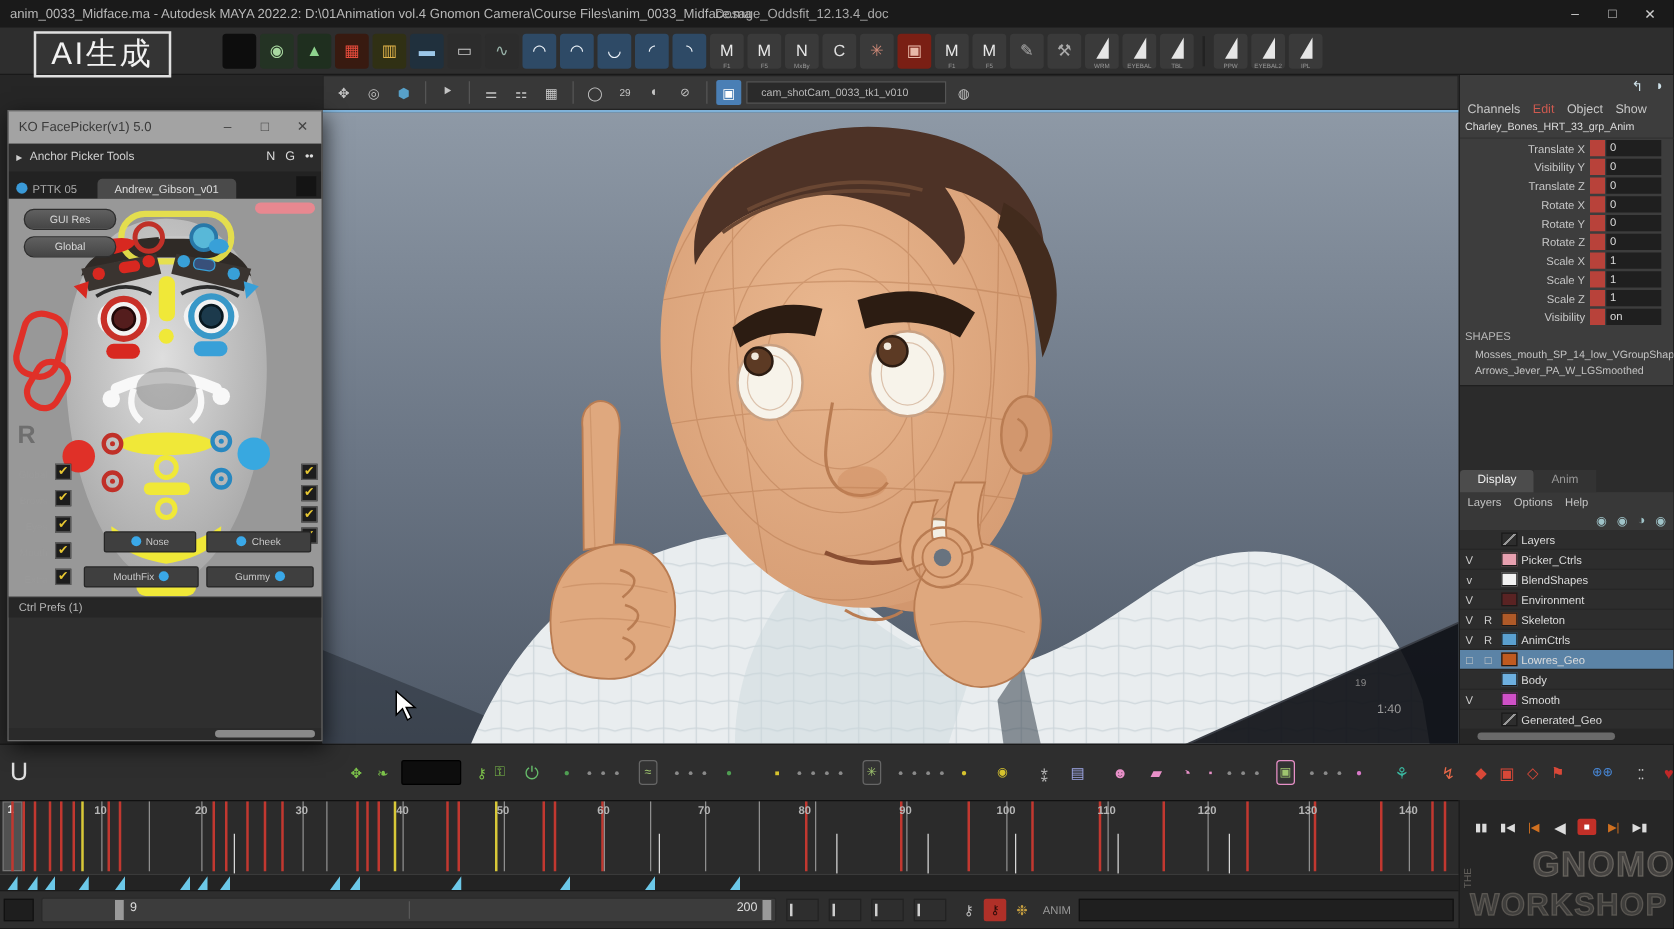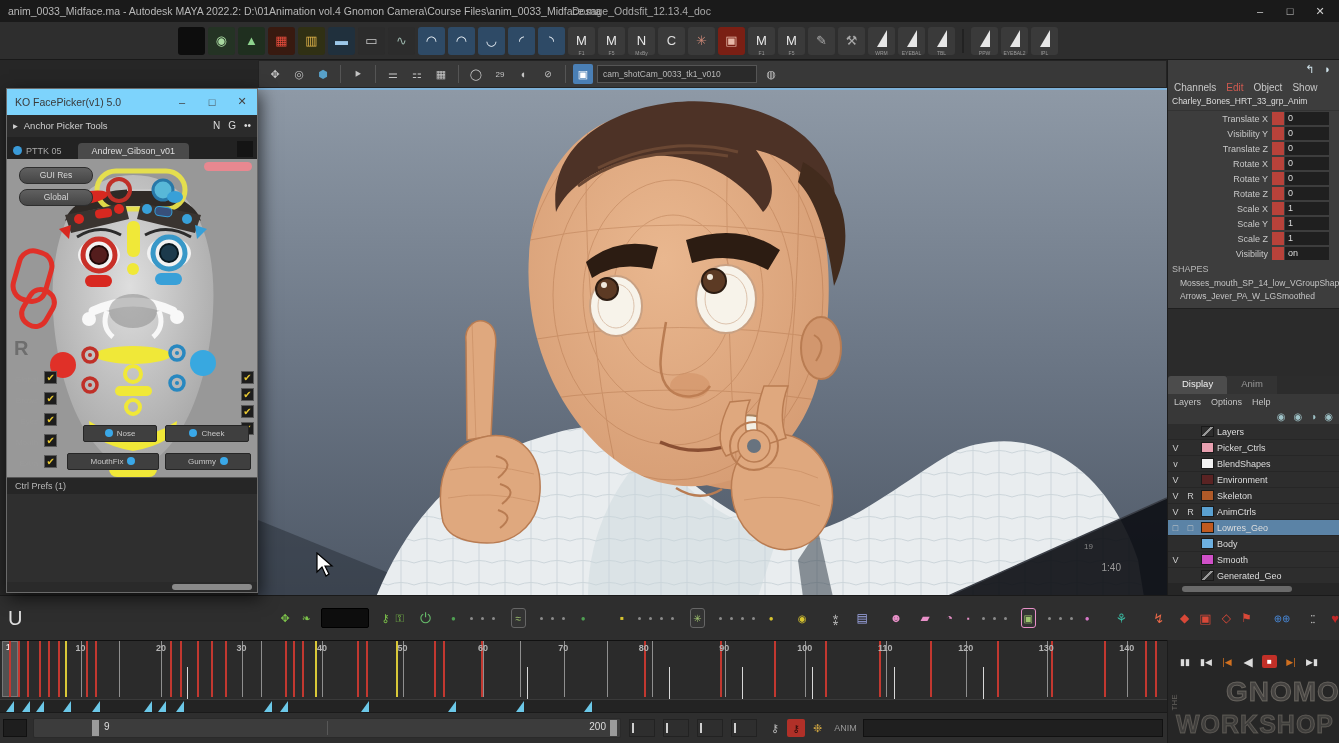--- a/index.html
+++ b/index.html
@@ -27,35 +27,35 @@
             background:rgba(70,70,70,.25);color:#f2f2f2;font-size:25px;padding:0 12px;line-height:33px;letter-spacing:2px;}
 
   
   .vp-bar{position:absolute;left:258px;top:60px;width:909px;height:28px;background:#383838;
           border:1px solid #232323;display:flex;align-items:center;padding-left:6px;gap:4px;}
   .vp-ico{min-width:20px;height:20px;display:flex;align-items:center;justify-content:center;
           color:#c4c4c4;font-size:11px;border-radius:2px;}
   .vp-ico.blue{color:#fff;background:#4a7fb5;}
   .vp-sep{width:1px;height:18px;background:#555;margin:0 3px;}
   .vp-field{width:160px;height:18px;background:#2a2a2a;border:1px solid #555;color:#b8b8b8;
-            font-size:8.5px;display:flex;align-items:center;padding:0 5px;white-space:nowrap;overflow:hidden;}
+            font-size:8.5px;display:flex;align-items:center;padding:0 11px;white-space:nowrap;overflow:hidden;}
 
   
   .viewport{position:absolute;left:258px;top:88px;width:909px;height:507px;overflow:hidden;
             border-top:2px solid #7fb2d9;background:#68737f;}
   .watermark{position:absolute;left:50%;top:265px;transform:translateX(-50%);white-space:nowrap;z-index:30;
              color:rgba(38,100,210,.75);font-size:27px;font-weight:bold;letter-spacing:13px;}
   .gate-top{position:absolute;right:74px;bottom:44px;color:#888;font-size:8px;z-index:25;}
   .gate-bot{position:absolute;right:46px;bottom:22px;color:#9a9a9a;font-size:10px;z-index:25;}
   .cursor{position:absolute;left:58px;top:462px;z-index:40;}
 
   
   .fw{position:absolute;left:6px;top:88px;width:252px;height:505px;background:#3a3a3a;z-index:50;
       border:1px solid #6a6a6a;box-shadow:3px 5px 16px rgba(0,0,0,.65);display:flex;flex-direction:column;}
-  .fw-title{height:26px;background:#7dd3fc;color:#3a3a3a;font-size:10.5px;display:flex;align-items:center;padding-left:8px;}
+  .fw-title{height:26px;background:#a3a3a3;color:#3a3a3a;font-size:10.5px;display:flex;align-items:center;padding-left:8px;}
   .fw-tbtns{margin-left:auto;display:flex;height:100%;}
   .fw-tbtn{width:30px;height:100%;display:flex;align-items:center;justify-content:center;color:#444;font-size:11px;}
   .fw-menu{height:22px;background:#2b2b2b;color:#cfcfcf;font-size:9.5px;display:flex;align-items:center;padding:0 6px;gap:6px;}
   .fw-menu .nav{margin-left:auto;display:flex;gap:8px;color:#ddd;font-size:10px;}
   .fw-tabs{height:22px;background:#222;display:flex;align-items:flex-end;font-size:9px;color:#bbb;}
   .fw-sidelabel{display:flex;align-items:center;gap:4px;padding:0 6px 3px 6px;color:#aaa;}
   .fw-sidedot{width:9px;height:9px;border-radius:50%;background:#3a9ad8;}
   .fw-tab{background:#4a4a4a;color:#ddd;border-radius:4px 4px 0 0;padding:3px 14px;margin-left:10px;}
   .fw-tab-end{width:16px;height:16px;background:#141414;margin-left:auto;margin-right:4px;margin-bottom:2px;}
   .fw-canvas{position:relative;height:320px;background:linear-gradient(#969696,#a9a9a9 60%,#8f8f8f);overflow:hidden;}
@@ -280,20 +280,21 @@
       </div>
       <div class="si">
         <div class="sail-tri"></div>
         <div class="shelf-sub">EYEBAL2</div>
       </div>
       <div class="si">
         <div class="sail-tri"></div>
         <div class="shelf-sub">IPL</div>
       </div>
     </div>
+  <div class="ai-badge">AI生成</div>
 
   <div class="vp-bar">
       <div class="vp-ico">✥</div>
       <div class="vp-ico">◎</div>
       <div class="vp-ico" style="color: rgb(87, 160, 200);">⬢</div>
       <div class="vp-sep"></div>
       <div class="vp-ico">⯈</div>
       <div class="vp-sep"></div>
       <div class="vp-ico">⚌</div>
       <div class="vp-ico">⚏</div>

